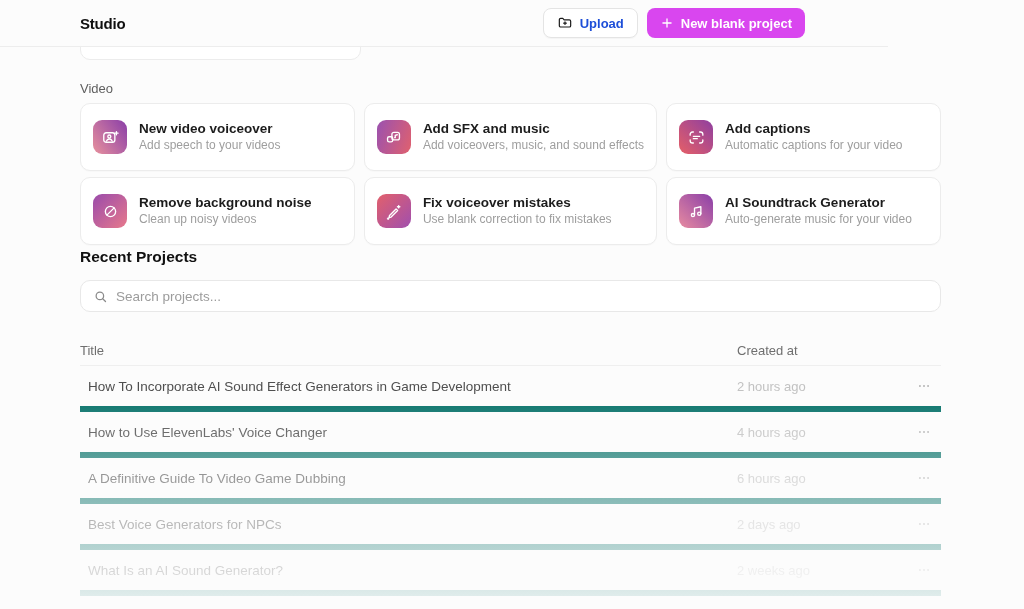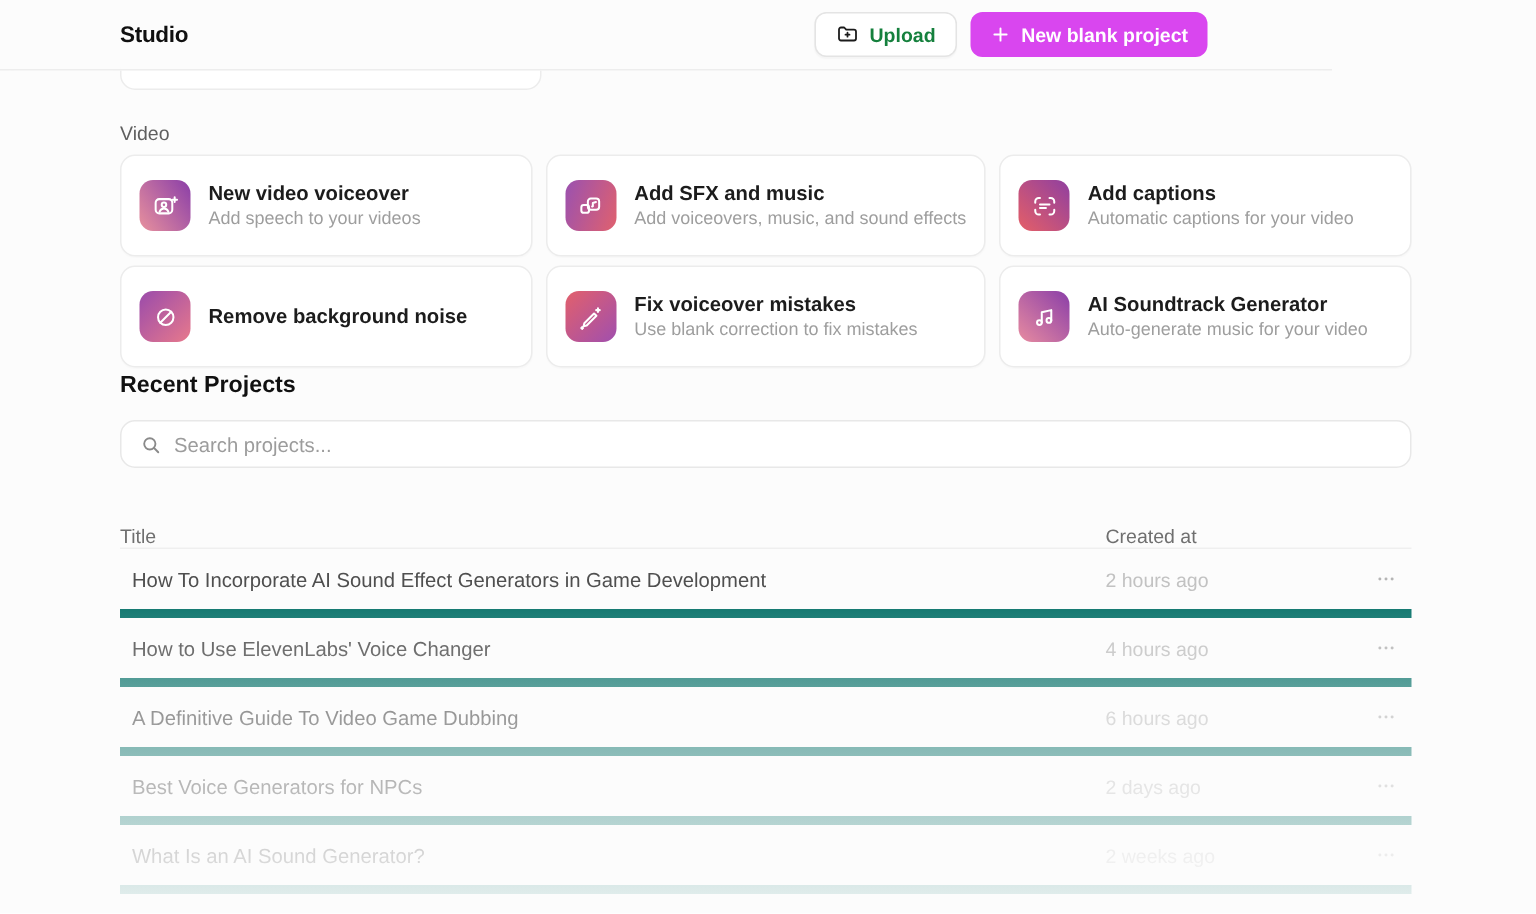--- a/index.html
+++ b/index.html
@@ -17,21 +17,21 @@
     backdrop-filter: blur(4px);
     border-bottom: 1px solid #ededed;
   }
   .page-title { font-size:15px; font-weight:700; color:#101010; letter-spacing:-0.2px; }
   .header-actions { display:flex; align-items:center; gap:9px; }
   .btn {
     display:inline-flex; align-items:center; gap:7px; height:30px; padding:0 13px;
     border-radius:8px; font-size:13px; font-weight:600; cursor:pointer;
     font-family:"Liberation Sans",sans-serif;
   }
-  .btn-outline { background:#ffffff; border:1px solid #e4e4e4; color:#15803d; box-shadow:0 1px 1px rgba(0,0,0,0.03); }
+  .btn-outline { background:#ffffff; border:1px solid #e4e4e4; color:#1d4ed8; box-shadow:0 1px 1px rgba(0,0,0,0.03); }
   .btn-primary { border:none; color:#ffffff; }
   .btn svg { display:block; }
 
   
   .card-peek {
     position:absolute; top:33px; left:80px; width:281px; height:27px;
     background:#ffffff; border:1px solid #ececec; border-radius:10px; z-index:1;
   }
 
   
@@ -64,21 +64,21 @@
   .search-box svg { flex:none; display:block; }
   .search-input {
     flex:1; border:none; outline:none; background:transparent;
     font-size:13.5px; color:#333333; font-family:"Liberation Sans",sans-serif;
   }
   .search-input::placeholder { color:#9c9c9c; }
 
   
   .table { position:absolute; top:335px; left:80px; width:861px; }
   .thead {
-    display:flex; align-items:flex-end; height:31px; padding:0 10px 0 0;
+    display:flex; align-items:center; height:31px; padding:0 10px 0 0;
     font-size:13px; color:#6f6f6f; border-bottom:1px solid #efefef;
   }
   .thead .col-title { flex:1; }
   .thead .col-date { width:170px; }
   .thead .col-menu { width:24px; }
   .trow {
     display:flex; align-items:center; height:46px; padding:0 10px 0 8px;
     border-bottom:6px solid #0f766e; cursor:pointer;
   }
   .trow-title { flex:1; font-size:13.5px; color:#4f4f4f; white-space:nowrap; overflow:hidden; text-overflow:ellipsis; }
@@ -189,20 +189,21 @@
     </span>
   </div>
       <div class="card">
     <span class="card-icon" style="background: linear-gradient(135deg, rgb(154, 75, 171), rgb(231, 121, 140));">
       <svg viewBox="0 0 24 24">
             <use href="#sym-noise-removal"></use>
           </svg>
     </span>
     <span class="card-text">
       <span class="card-title">Remove background noise</span>
+      <span class="card-subtitle">Clean up noisy videos</span>
     </span>
   </div>
       <div class="card">
     <span class="card-icon" style="background: linear-gradient(135deg, rgb(226, 96, 108), rgb(160, 79, 174));">
       <svg viewBox="0 0 24 24">
             <use href="#sym-voiceover-fix"></use>
           </svg>
     </span>
     <span class="card-text">
       <span class="card-title">Fix voiceover mistakes</span>

